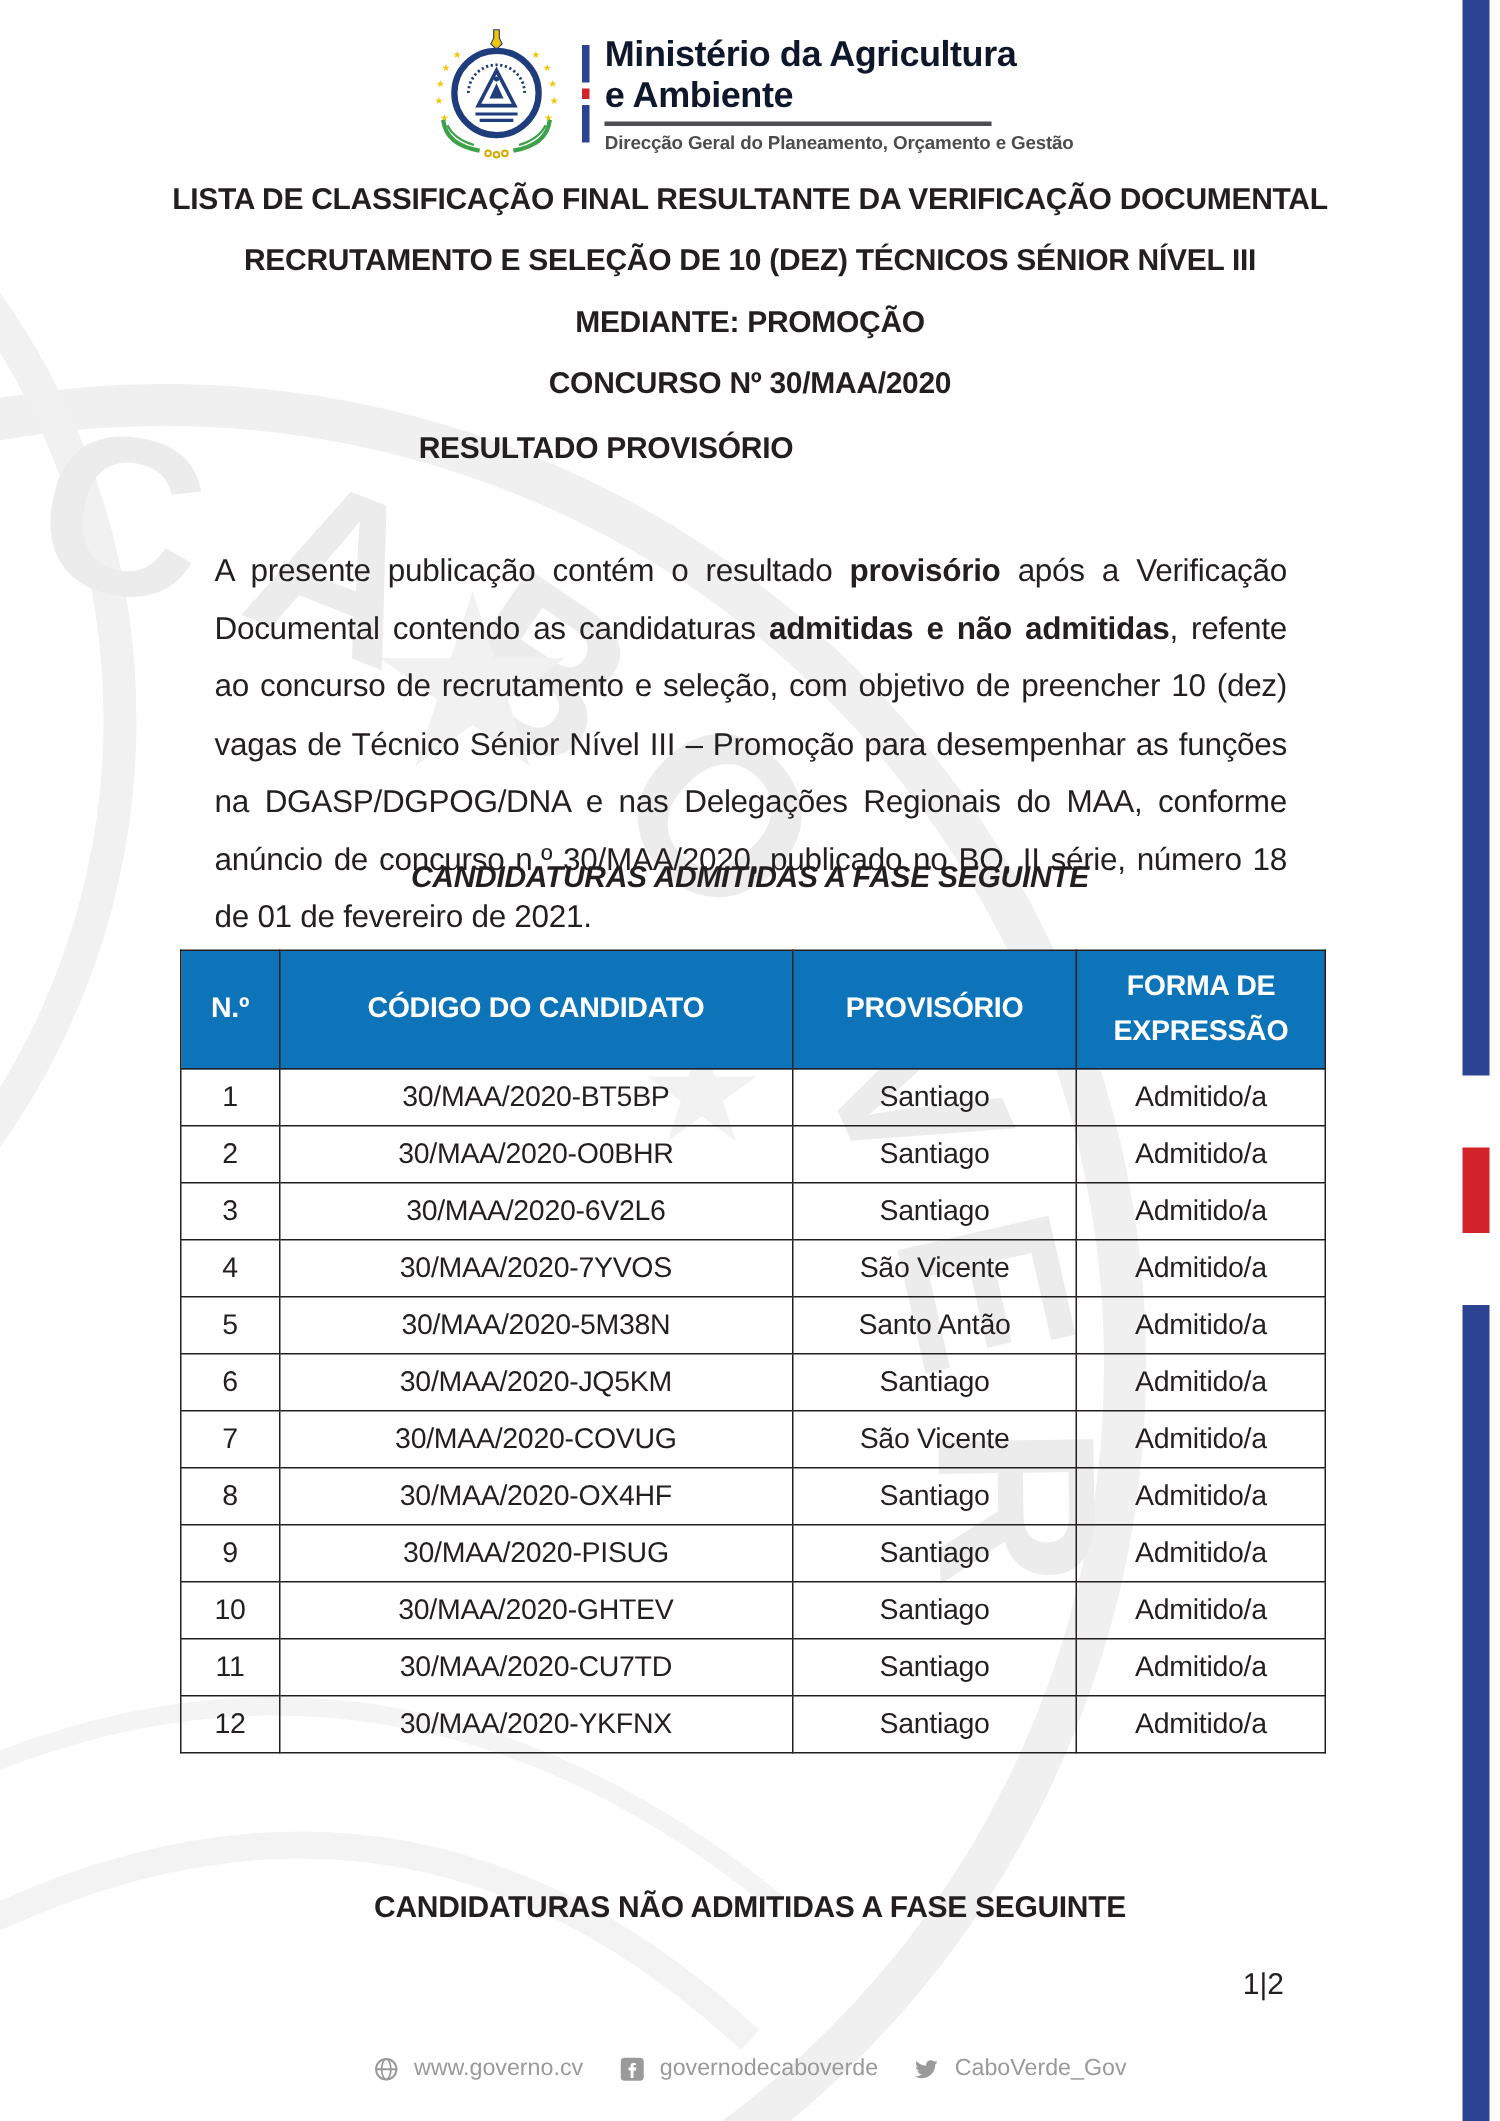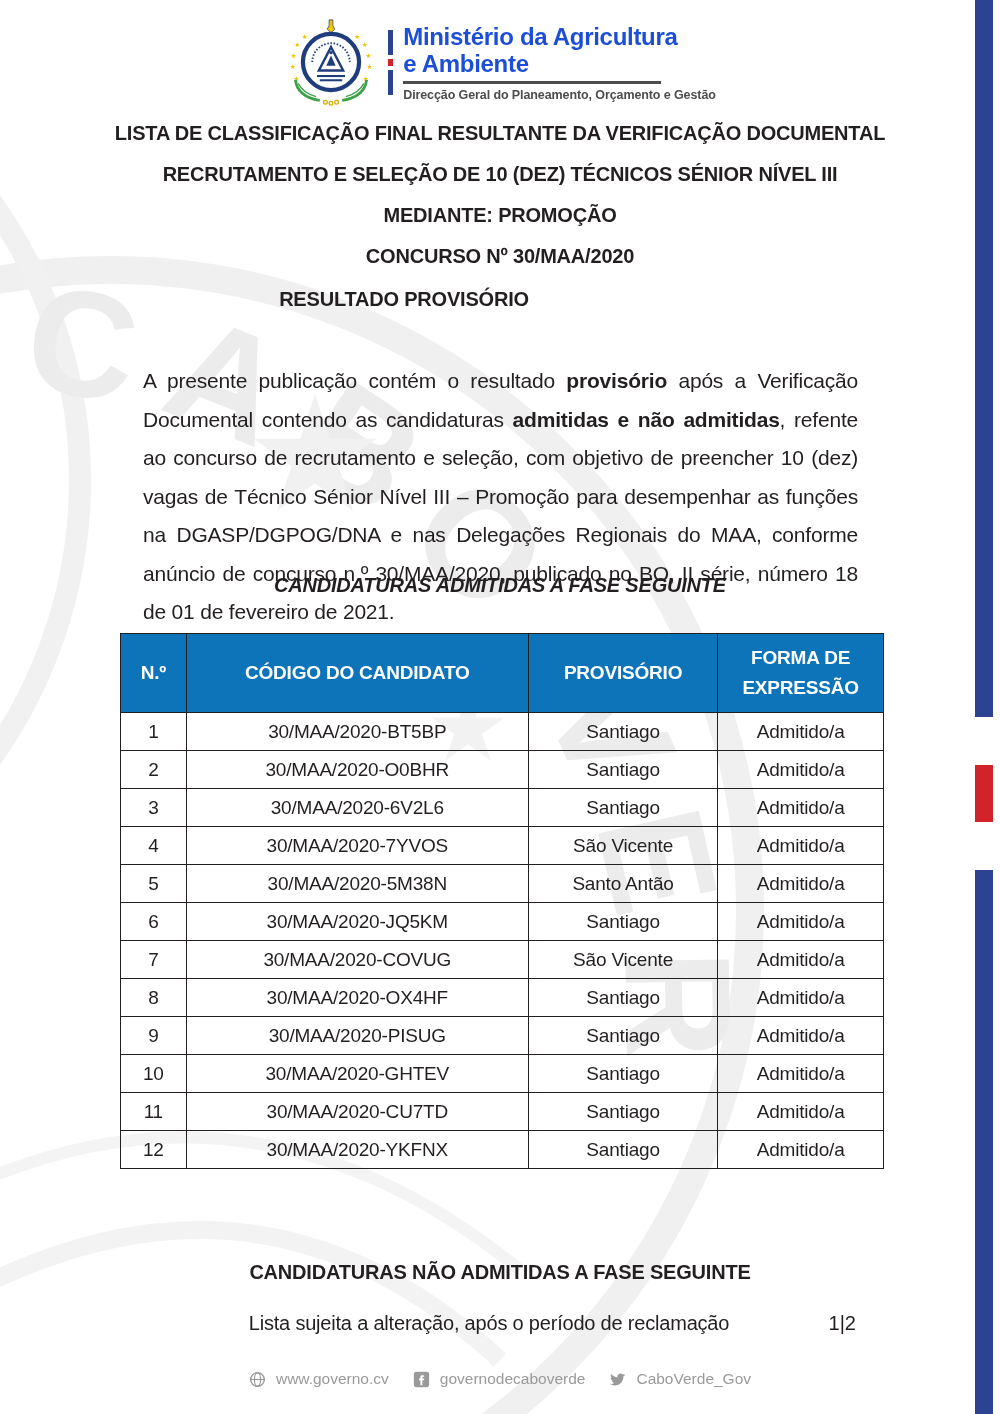--- a/index.html
+++ b/index.html
@@ -21,21 +21,21 @@
   .edge-bar.blue-bottom{top:870px;height:544px;background:#2b4390;}
   
   .logo-row{position:absolute;top:18px;left:0;width:1000px;display:flex;justify-content:center;align-items:center;gap:10px;z-index:3;}
   .emblem{width:94px;height:88px;flex:0 0 auto;}
   .sep-bar{display:flex;flex-direction:column;align-items:center;width:5px;gap:4px;flex:0 0 auto;}
   .sep-bar .b{width:5px;background:#2b4390;}
   .sep-bar .b1{height:25px;}
   .sep-bar .r{width:5px;height:7px;background:#d2232a;}
   .sep-bar .b2{height:25px;}
   .ministry{display:flex;flex-direction:column;}
-  .ministry .m-name{font-size:24px;font-weight:bold;color:#1d4ed8;line-height:27px;letter-spacing:-0.3px;}
+  .ministry .m-name{font-size:24px;font-weight:bold;color:#0f172a;line-height:27px;letter-spacing:-0.3px;}
   .ministry .m-rule{height:3px;background:#4d4d4f;margin-top:4px;width:258px;}
   .ministry .m-dir{font-size:12.5px;font-weight:bold;color:#4d4d4f;margin-top:4px;letter-spacing:-0.1px;}
   
   .doc-titles{position:absolute;top:113px;left:0;width:1000px;text-align:center;z-index:3;}
   .doc-titles div{font-size:20px;font-weight:bold;line-height:41px;letter-spacing:-0.2px;}
   .subtitle{position:absolute;top:288px;left:0;width:808px;text-align:center;font-size:20px;font-weight:bold;letter-spacing:-0.2px;z-index:3;}
   
   .intro{position:absolute;top:341px;left:143px;width:715px;font-size:21px;line-height:38.5px;text-align:justify;z-index:3;letter-spacing:-0.2px;}
   
   .section-heading{position:absolute;left:0;width:1000px;text-align:center;font-size:20px;font-weight:bold;letter-spacing:-0.2px;z-index:3;}
@@ -229,21 +229,20 @@
           <td>12</td>
           <td>30/MAA/2020-YKFNX</td>
           <td>Santiago</td>
           <td>Admitido/a</td>
         </tr>
       </tbody>
   </table>
 
   <div class="section-heading heading-not-admitted">CANDIDATURAS NÃO ADMITIDAS A FASE SEGUINTE</div>
 
-  <div class="foot-note">Lista sujeita a alteração, após o período de reclamação</div>
   <div class="foot-page">1|2</div>
 
   <div class="social-row">
     <svg class="s-icon" viewBox="0 0 20 20">
       <circle cx="10" cy="10" r="8" fill="none" stroke="#9a9a9a" stroke-width="1.6"></circle>
       <ellipse cx="10" cy="10" rx="3.6" ry="8" fill="none" stroke="#9a9a9a" stroke-width="1.4"></ellipse>
       <line x1="2" y1="10" x2="18" y2="10" stroke="#9a9a9a" stroke-width="1.4"></line>
     </svg>
     <span class="lbl">www.governo.cv</span>
     <svg class="s-icon" viewBox="0 0 20 20">

